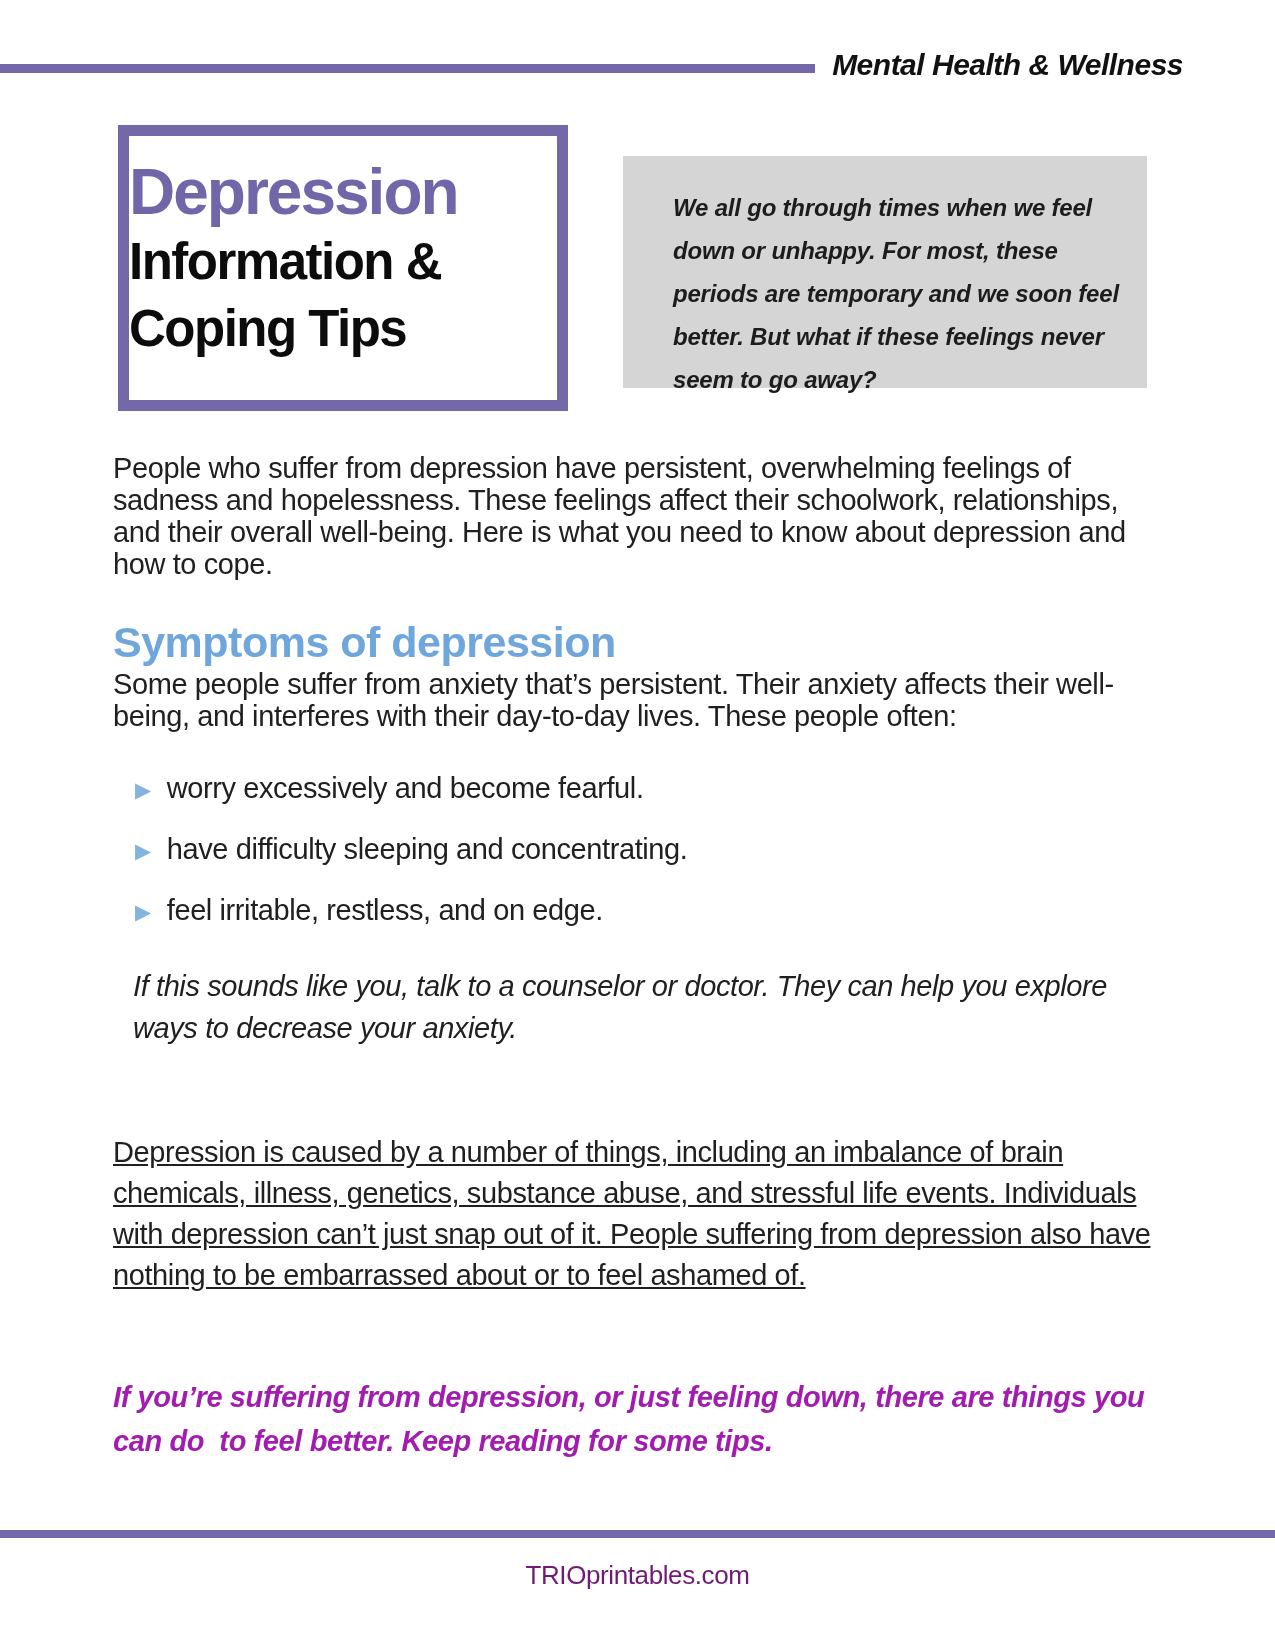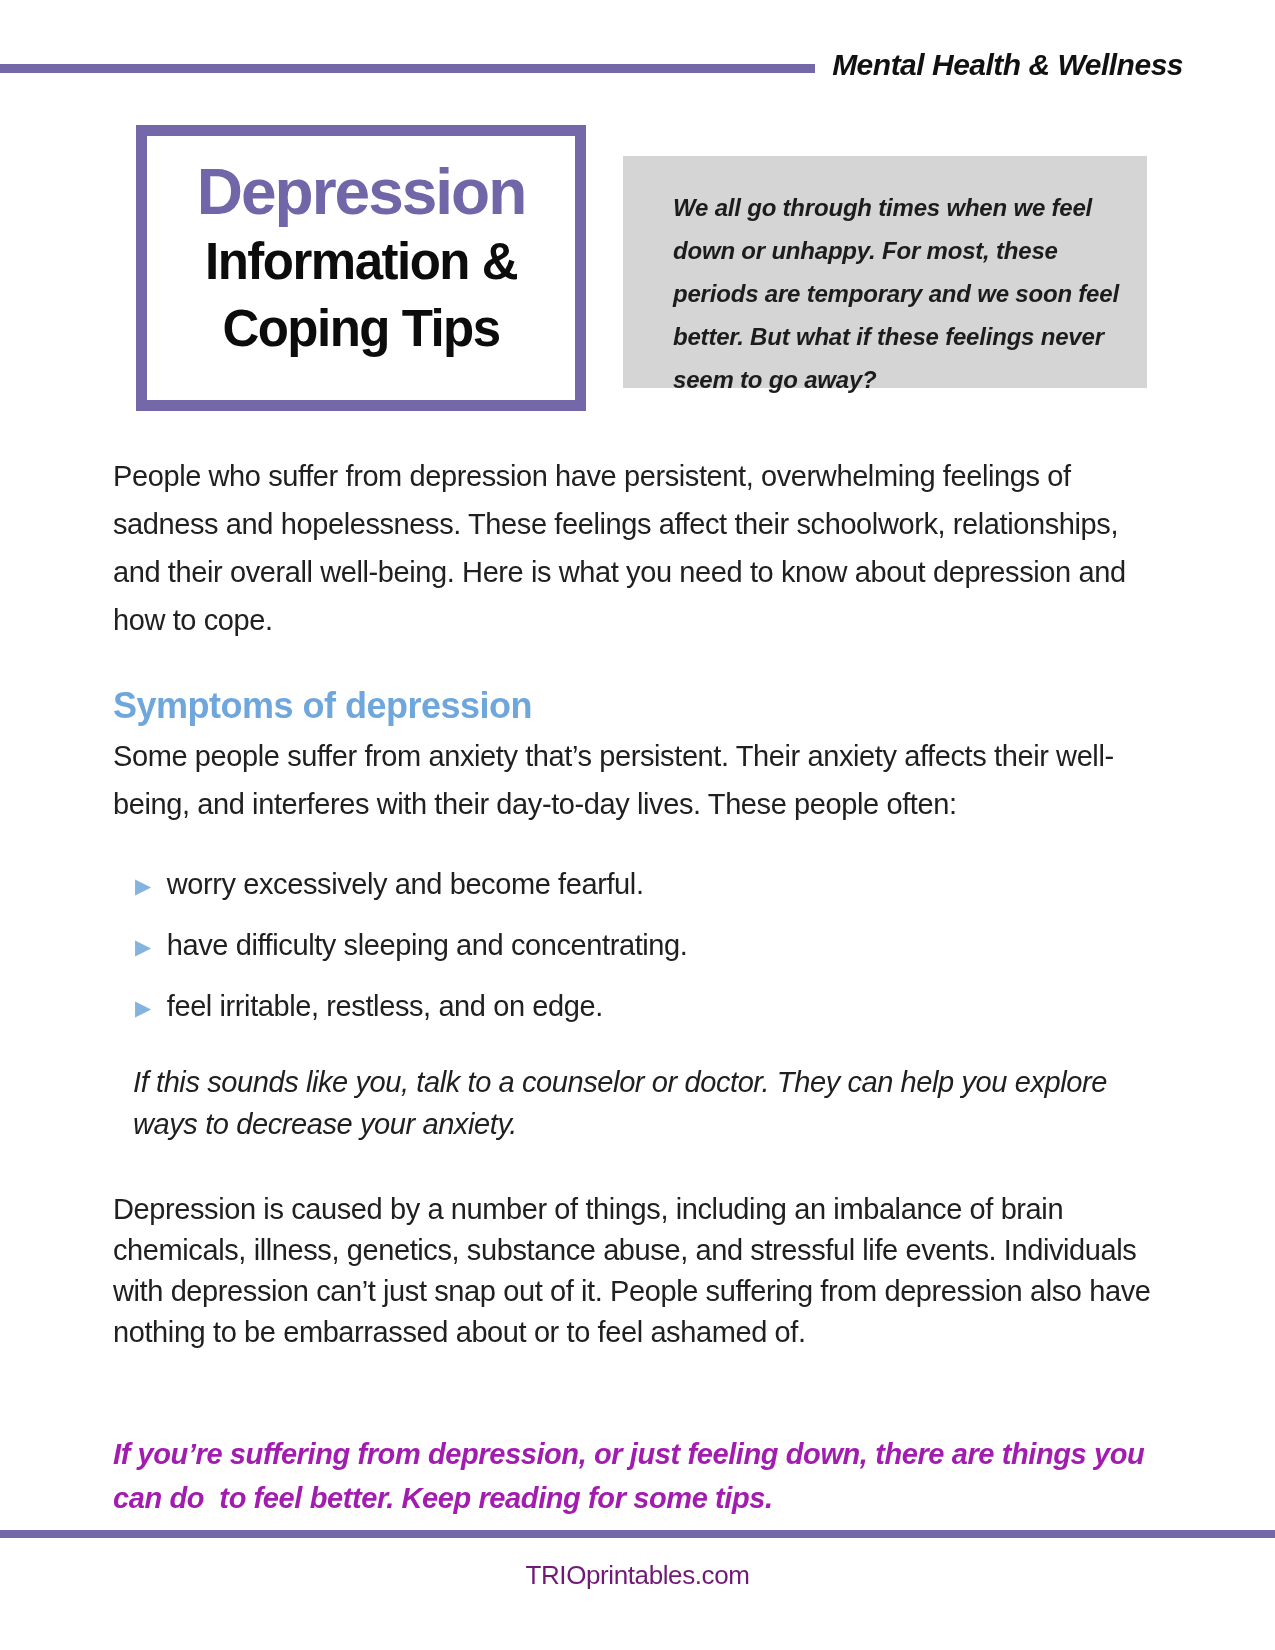--- a/index.html
+++ b/index.html
@@ -31,23 +31,22 @@
     letter-spacing: -0.5px;
   }
 
   
   .title-box {
     position: absolute;
     left: 118px; top: 125px;
     width: 450px; height: 286px;
     border: 11px solid #7568a9;
     background: #ffffff;
-    text-align: center;
+    text-align: left;
     padding-top: 20px;
-    margin-left: 18px;
   }
   .title-line1 {
     font-size: 64px;
     font-weight: bold;
     color: #7166a8;
     letter-spacing: -2px;
     line-height: 72px;
   }
   .title-line2, .title-line3 {
     font-size: 51px;
@@ -75,28 +74,28 @@
   }
 
   
   .main {
     position: absolute;
     left: 113px; top: 452px;
     width: 1048px;
   }
   .main p.body-par {
     font-size: 29px;
-    line-height: 48px;
+    line-height: 32px;
     color: #202020;
     letter-spacing: -0.4px;
   }
   .section-heading {
     margin-top: 40px;
     margin-bottom: 4px;
-    font-size: 36px;
+    font-size: 43px;
     line-height: 44px;
     font-weight: bold;
     color: #6fa6db;
     letter-spacing: -0.5px;
   }
   ul.symptom-list {
     list-style: none;
     margin-top: 36px;
     margin-left: 22px;
   }
@@ -120,25 +119,26 @@
   .p-italic {
     margin-top: 32px;
     font-size: 29px;
     line-height: 42px;
     font-style: italic;
     color: #202020;
     letter-spacing: -0.4px;
     margin-left: 20px;
   }
   .p-causes {
-    margin-top: 44px;
+    margin-top: 83px;
     font-size: 29px;
     line-height: 41px;
     color: #202020;
     letter-spacing: -0.4px;
+    text-decoration: underline;
   }
   .p-bold-italic {
     margin-top: 79px;
     font-size: 29px;
     line-height: 44px;
     font-weight: bold;
     font-style: italic;
     color: #a21caf;
     letter-spacing: -0.4px;
     white-space: pre-wrap;

